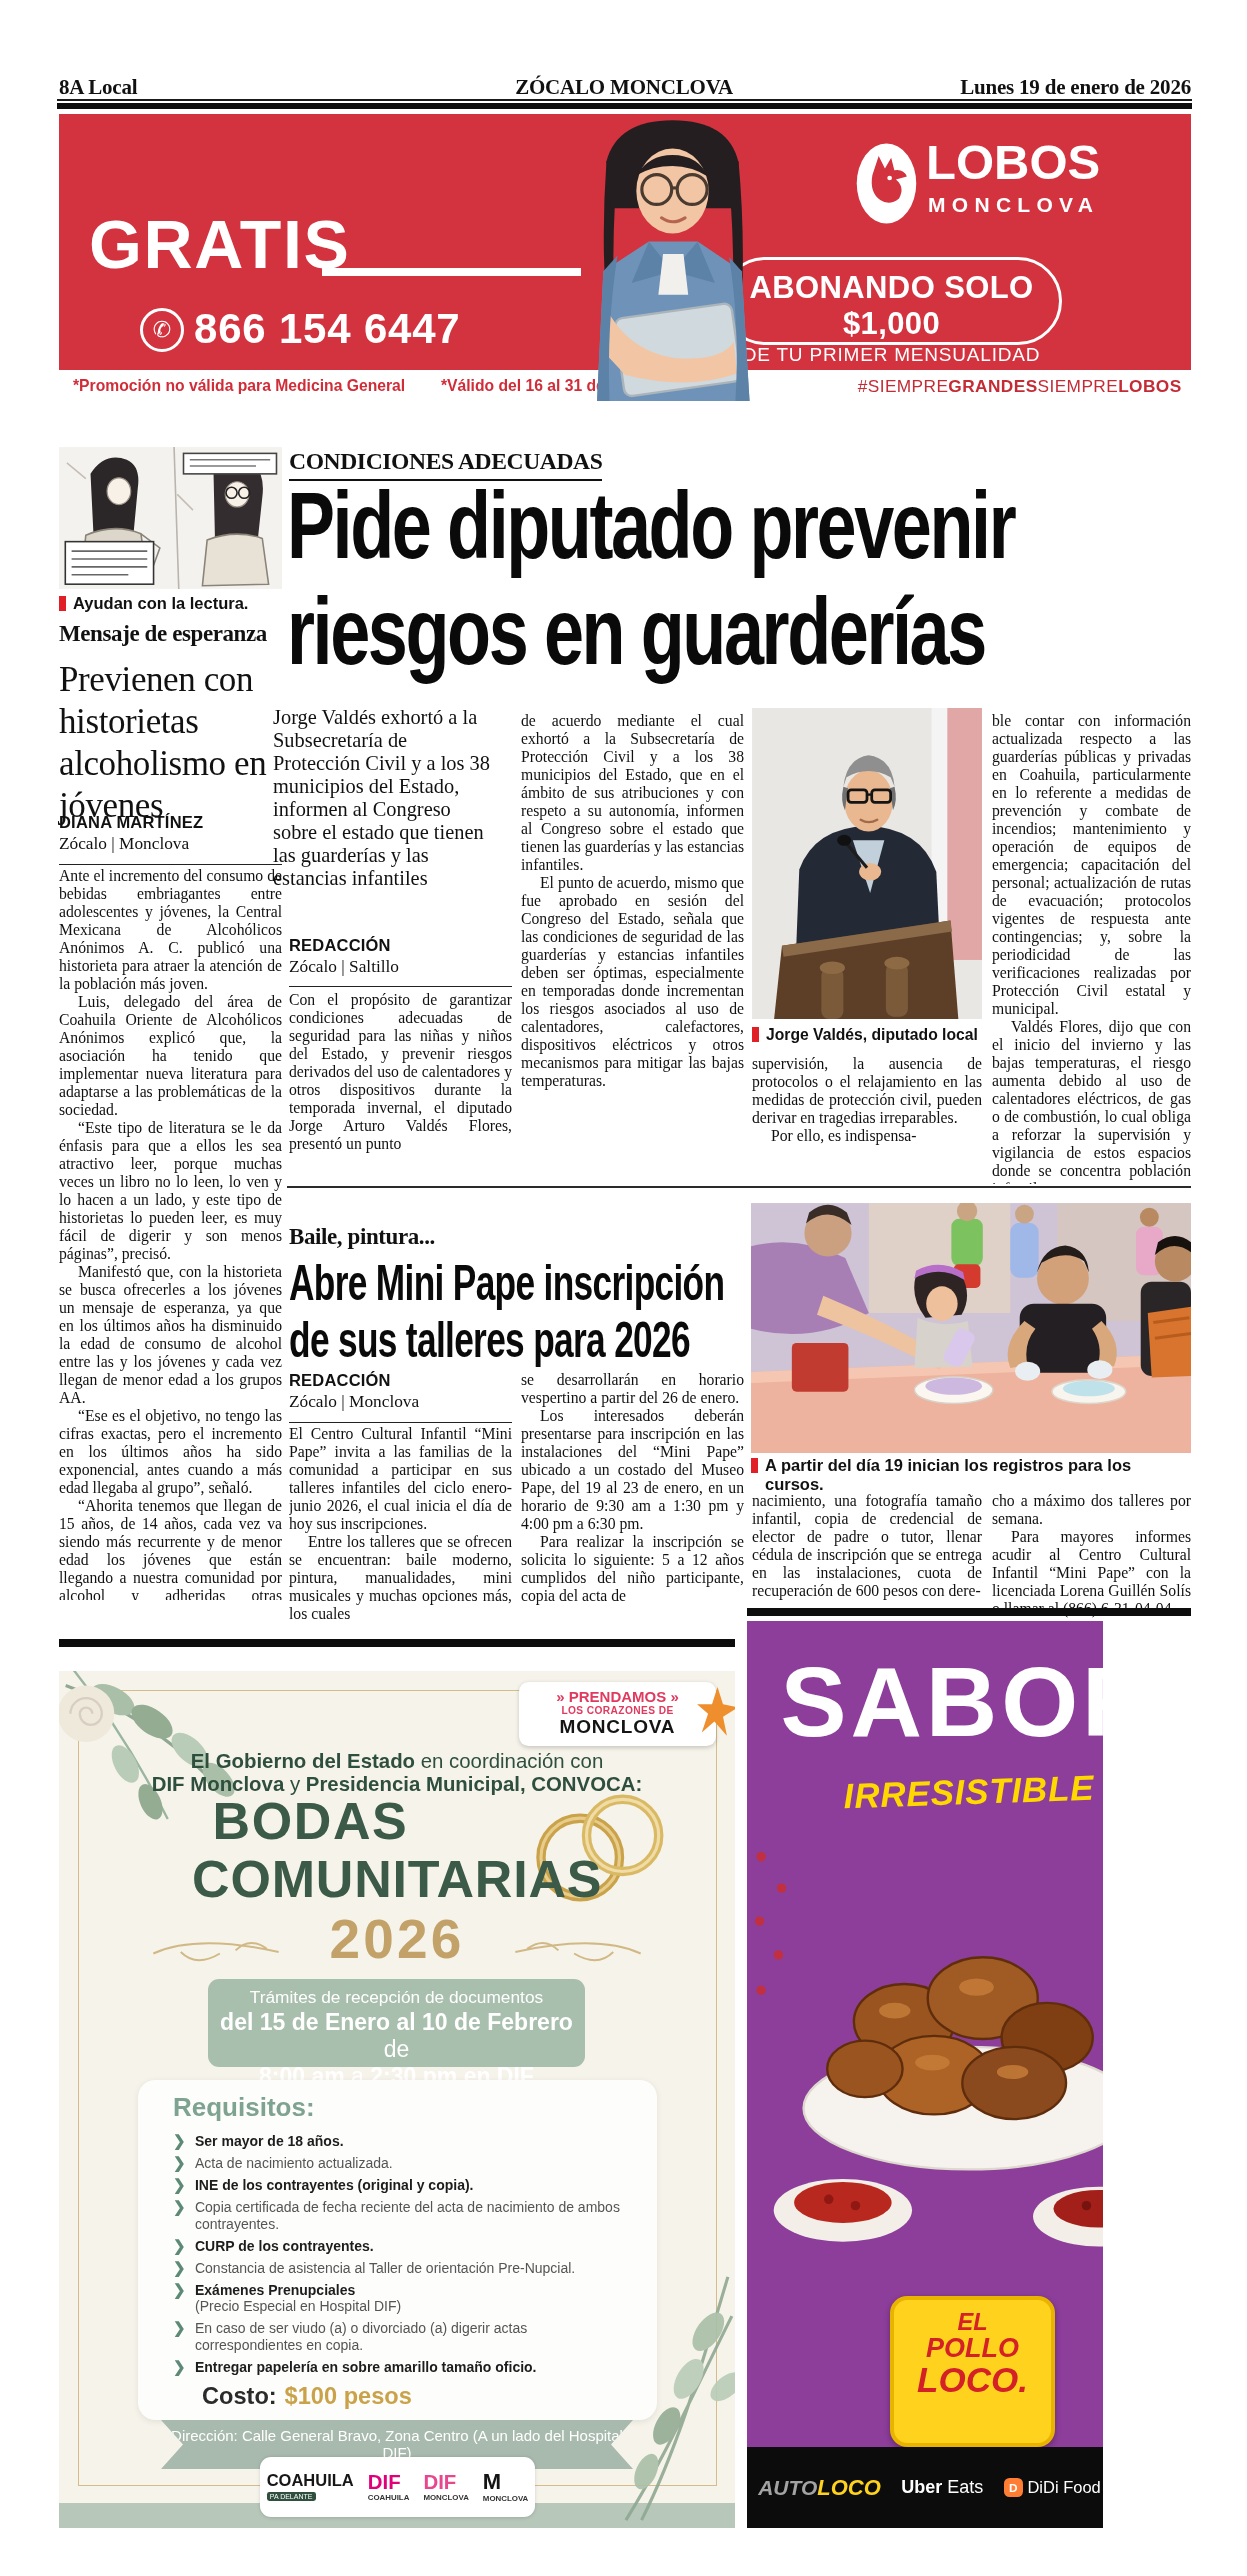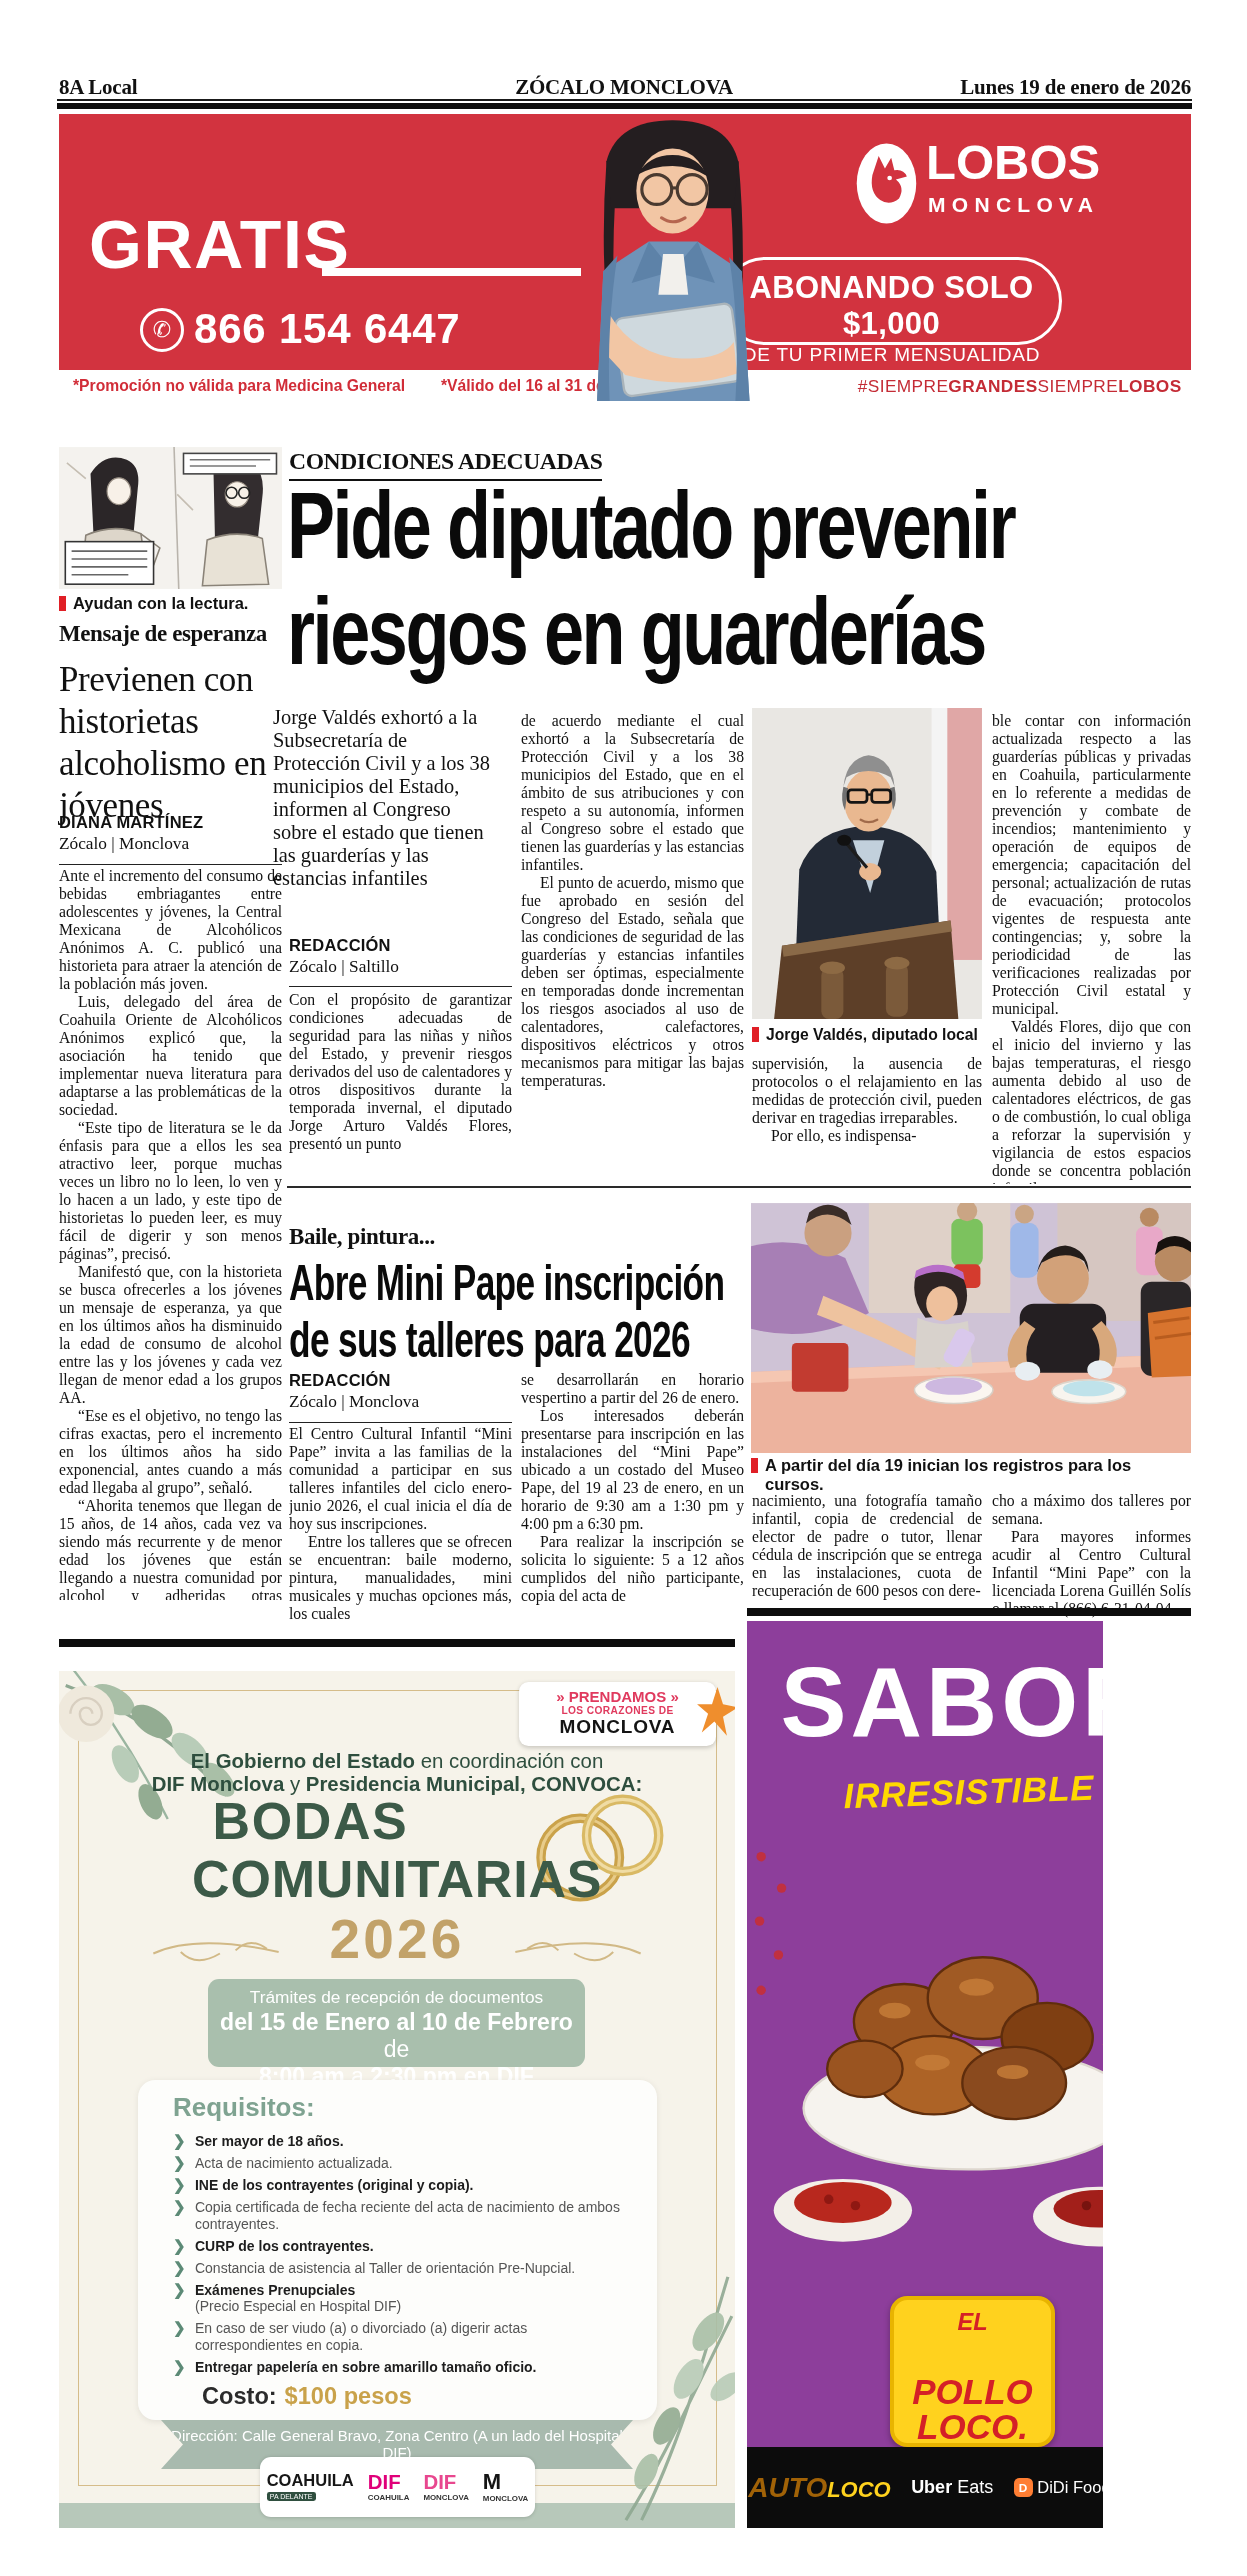--- a/index.html
+++ b/index.html
@@ -119,25 +119,25 @@
   .pollo{left:747px;top:1621px;width:356px;height:907px;background:#8d3e9b;overflow:hidden;
          font-family:"Liberation Sans",sans-serif;}
   .sabor{left:0;top:31px;width:444px;text-align:center;color:#fff;font-weight:bold;font-size:99px;
          letter-spacing:3.9px;line-height:1;}
   .irres{left:0;top:151px;width:444px;text-align:center;color:#ffd800;font-weight:bold;font-style:italic;
          font-size:35px;letter-spacing:0.8px;transform:rotate(-2deg);}
   .pollo-badge{left:143px;top:675px;width:157px;height:143px;background:#ffd21e;border:4.7px solid #e8b400;
                border-radius:17.3px;text-align:center;color:#d42027;font-weight:bold;font-style:italic;
                box-shadow:0 2.4px 6.3px rgba(0,0,0,.3);}
   .pb1{margin-top:11px;font-size:23.6px;line-height:1;}
-  .pb2{font-size:35px;line-height:1;margin-top:39px;}
+  .pb2{font-size:27px;line-height:1;}
   .pb3{font-size:35px;line-height:1;}
   .pollo-bar{left:0;top:826px;width:444px;height:81px;background:#0c0c0c;display:flex;
              align-items:center;justify-content:center;gap:20.4px;}
-  .auto1{color:#a16207;font-weight:bold;font-style:italic;font-size:28px;}
+  .auto1{color:#a3a3a3;font-weight:bold;font-style:italic;font-size:21px;}
   .auto2{color:#ffd21e;font-weight:bold;font-style:italic;font-size:22px;}
   .uber{color:#fff;font-size:18px;}
   .uber .b{font-weight:bold;}
   .didi{display:flex;align-items:center;gap:4.7px;color:#fff;font-size:16.5px;}
   .didi-d{width:19px;height:19px;border-radius:5.5px;background:#ff7e33;color:#fff;font-weight:bold;
           display:flex;align-items:center;justify-content:center;font-size:11.8px;}
   .rappi{color:#fff;font-weight:bold;font-size:20.4px;letter-spacing:0.4px;}
 </style>
 </head>
 <body>

